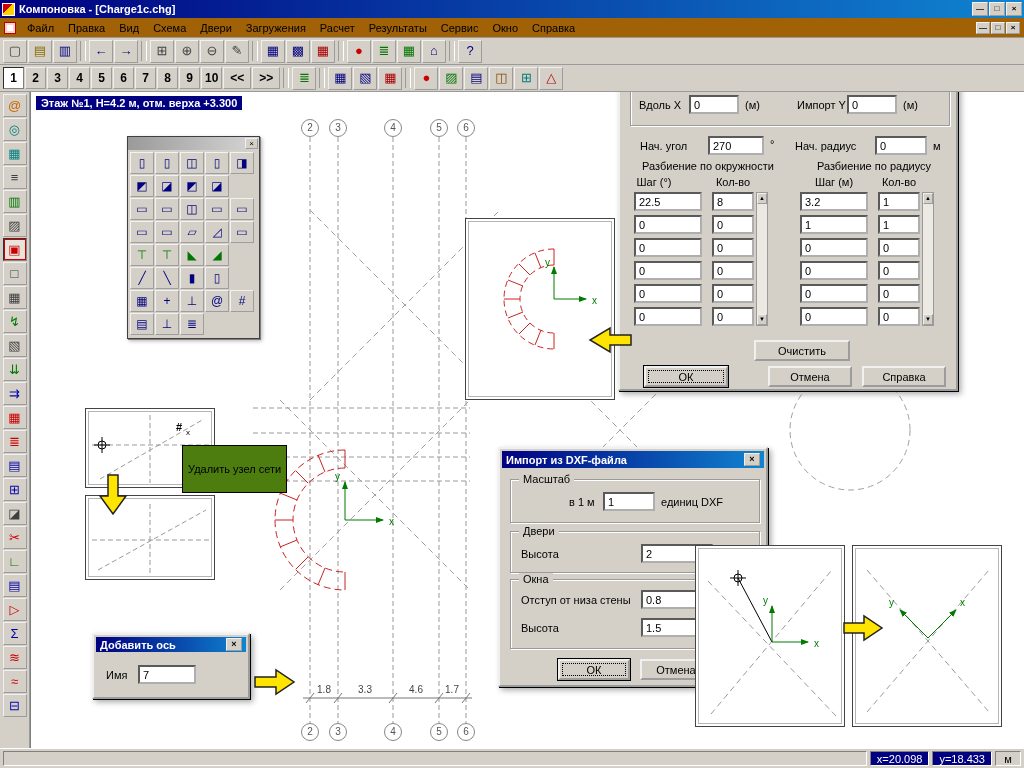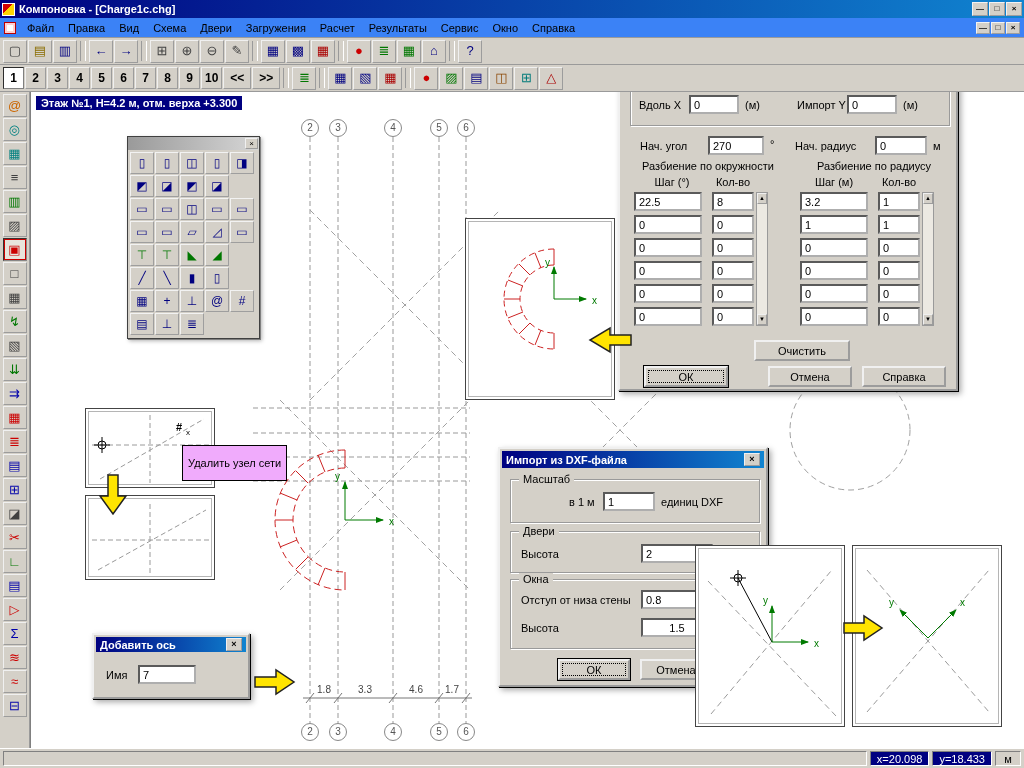--- a/index.html
+++ b/index.html
@@ -5,21 +5,21 @@
   *{margin:0;padding:0;box-sizing:border-box}
   html,body{width:1024px;height:768px;overflow:hidden}
   body{font-family:"Liberation Sans",sans-serif;font-size:11px;background:#d4d0c8;color:#000}
   #root{position:absolute;left:0;top:0;width:1024px;height:768px;background:#d4d0c8;overflow:hidden}
 
   
   .titlebar{position:absolute;left:0;top:0;width:1024px;height:18px;background:linear-gradient(90deg,#000080,#1084d0);color:#fff;display:flex;align-items:center;gap:4px;padding:0 2px;font-weight:bold;font-size:11px;z-index:10}
   .app-icon{width:13px;height:13px;background:linear-gradient(135deg,#d40000 45%,#ffd400 45%);border:1px solid #fff}
   .win-btns{margin-left:auto;display:flex;gap:1px}
   .wbtn{width:16px;height:14px;background:#d4d0c8;border:1px outset #f2f2f2;color:#000;font-size:8px;line-height:12px;text-align:center;font-weight:bold}
-  .menubar{position:absolute;left:0;top:18px;width:1024px;height:20px;background:#3b82f6;border-bottom:1px solid #9a9a9a;display:flex;align-items:center;padding:0 2px;z-index:10}
+  .menubar{position:absolute;left:0;top:18px;width:1024px;height:20px;background:#a16207;border-bottom:1px solid #9a9a9a;display:flex;align-items:center;padding:0 2px;z-index:10}
   .doc-icon{width:12px;height:12px;background:#fff;border:1px solid #b00;box-shadow:inset 0 0 0 2px #ffd0d0;margin:0 4px 0 2px}
   .menu-item{padding:3px 7px}
   .mdi-btns{margin-left:auto;display:flex;gap:1px;padding-right:2px}
   .mdi-btns .wbtn{width:14px;height:12px;line-height:10px}
 
   .toolbar{position:absolute;left:0;width:1024px;background:#d4d0c8;border-bottom:1px solid #9a9a9a;display:flex;align-items:center;gap:1px;padding:1px 3px;z-index:10}
   #toolbar1{top:38px;height:27px}
   #toolbar2{top:65px;height:27px}
   .tb-btn{width:24px;height:23px;background:#d4d0c8;border:1px outset #f0f0f0;font-size:13px;line-height:20px;text-align:center;padding:0}
   .tb-active{border:1px inset #888;background:#e8e4dc;box-shadow:inset 0 0 0 1px #cc0000}
@@ -72,21 +72,21 @@
   #polar-grid{position:absolute;left:0;top:140px;width:340px;height:140px}
   .polar-col{position:absolute;top:0;display:flex;flex-direction:column;gap:4px}
   .cell-input{width:100%;height:19px;border:2px inset #aeaeae;background:#fff;font:11px "Liberation Sans",sans-serif;padding:0 3px}
   .vscroll{position:absolute;top:140px;width:12px;height:134px;background:#ece9e2;border:1px solid #9a9a9a;display:flex;flex-direction:column;justify-content:space-between}
   .spin{height:11px;background:#d4d0c8;border:1px outset #f0f0f0;font-size:6px;line-height:9px;text-align:center;color:#000}
 
   #dxf-dialog{left:498px;top:447px;width:270px;height:240px}
   #axis-dialog{left:92px;top:633px;width:158px;height:66px}
   #axis-dialog .dlg-title{height:15px;font-size:11px}
 
-  .tooltip{position:absolute;left:182px;top:445px;background:#f0abfc;border:1px solid #000;padding:11px 5px;z-index:7;white-space:nowrap}
+  .tooltip{position:absolute;left:182px;top:445px;background:#4d7c0f;border:1px solid #000;padding:17px 5px;z-index:7;white-space:nowrap}
   .yarrow{position:absolute;z-index:8}
 
   
   #statusbar{position:absolute;left:0;bottom:0;width:1024px;height:20px;background:#d4d0c8;border-top:1px solid #fff;display:flex;align-items:center;gap:3px;padding:1px 3px;z-index:10}
   .status-main{flex:1;height:15px;border:1px solid;border-color:#808080 #fff #fff #808080}
   .status-cell{height:15px;border:1px solid;border-color:#808080 #fff #fff #808080;background:#000080;color:#fff;padding:1px 6px;white-space:nowrap}
   .status-unit{background:#d4d0c8;color:#000;min-width:26px;text-align:center}
 </style>
 </head>
 <body>
@@ -399,21 +399,21 @@
       <span class="lbl" style="left:272px;top:16px">(м)</span>
     </div>
     <span class="lbl" style="left:20px;top:88px">Нач. угол</span>
     <input class="field" style="left: 88px; top: 84px; width: 56px;" value="270">
     <span class="lbl" style="left:150px;top:86px">°</span>
     <span class="lbl" style="left:175px;top:88px">Нач. радиус</span>
     <input class="field" style="left: 255px; top: 84px; width: 52px;" value="0">
     <span class="lbl" style="left:313px;top:88px">м</span>
     <div class="polar-hdr" style="left:8px;top:108px;width:160px">Разбиение по окружности</div>
     <div class="polar-hdr" style="left:174px;top:108px;width:160px">Разбиение по радиусу</div>
-    <div class="polar-hdr" style="left:18px;top:124px;width:68px">Шаг (°)</div>
+    <div class="polar-hdr" style="left:0;top:124px;width:68px">Шаг (°)</div>
     <div class="polar-hdr" style="left:88px;top:124px;width:50px">Кол-во</div>
     <div class="polar-hdr" style="left:180px;top:124px;width:68px">Шаг (м)</div>
     <div class="polar-hdr" style="left:254px;top:124px;width:50px">Кол-во</div>
     <div id="polar-grid">
         <div class="polar-col" style="left: 14px; width: 68px;">
           <input class="cell-input" value="22.5" style="">
           <input class="cell-input" value="0" style="">
           <input class="cell-input" value="0" style="">
           <input class="cell-input" value="0" style="">
           <input class="cell-input" value="0" style="">
@@ -472,21 +472,21 @@
     <div class="group" style="left:10px;top:82px;width:250px;height:42px">
       <span class="legend">Двери</span>
       <span class="lbl" style="left:10px;top:16px">Высота</span>
       <input class="field" style="left: 130px; top: 12px; width: 72px;" value="2">
     </div>
     <div class="group" style="left:10px;top:130px;width:250px;height:70px">
       <span class="legend">Окна</span>
       <span class="lbl" style="left:10px;top:14px">Отступ от низа стены</span>
       <input class="field" style="left: 130px; top: 10px; width: 72px;" value="0.8">
       <span class="lbl" style="left:10px;top:42px">Высота</span>
-      <input class="field" style="left: 130px; top: 38px; width: 72px; text-align: center;" value="1.5">
+      <input class="field" style="left: 130px; top: 38px; width: 72px;" value="1.5">
     </div>
     <button class="btn btn-default" style="left:58px;top:210px;width:72px;height:21px">ОК</button>
     <button class="btn" style="left:140px;top:210px;width:72px;height:21px">Отмена</button>
   </div>
 
   <div class="dialog" id="axis-dialog">
     <div class="dlg-title">
       <span>Добавить ось</span>
       <div class="dlg-close">×</div>
     </div>

